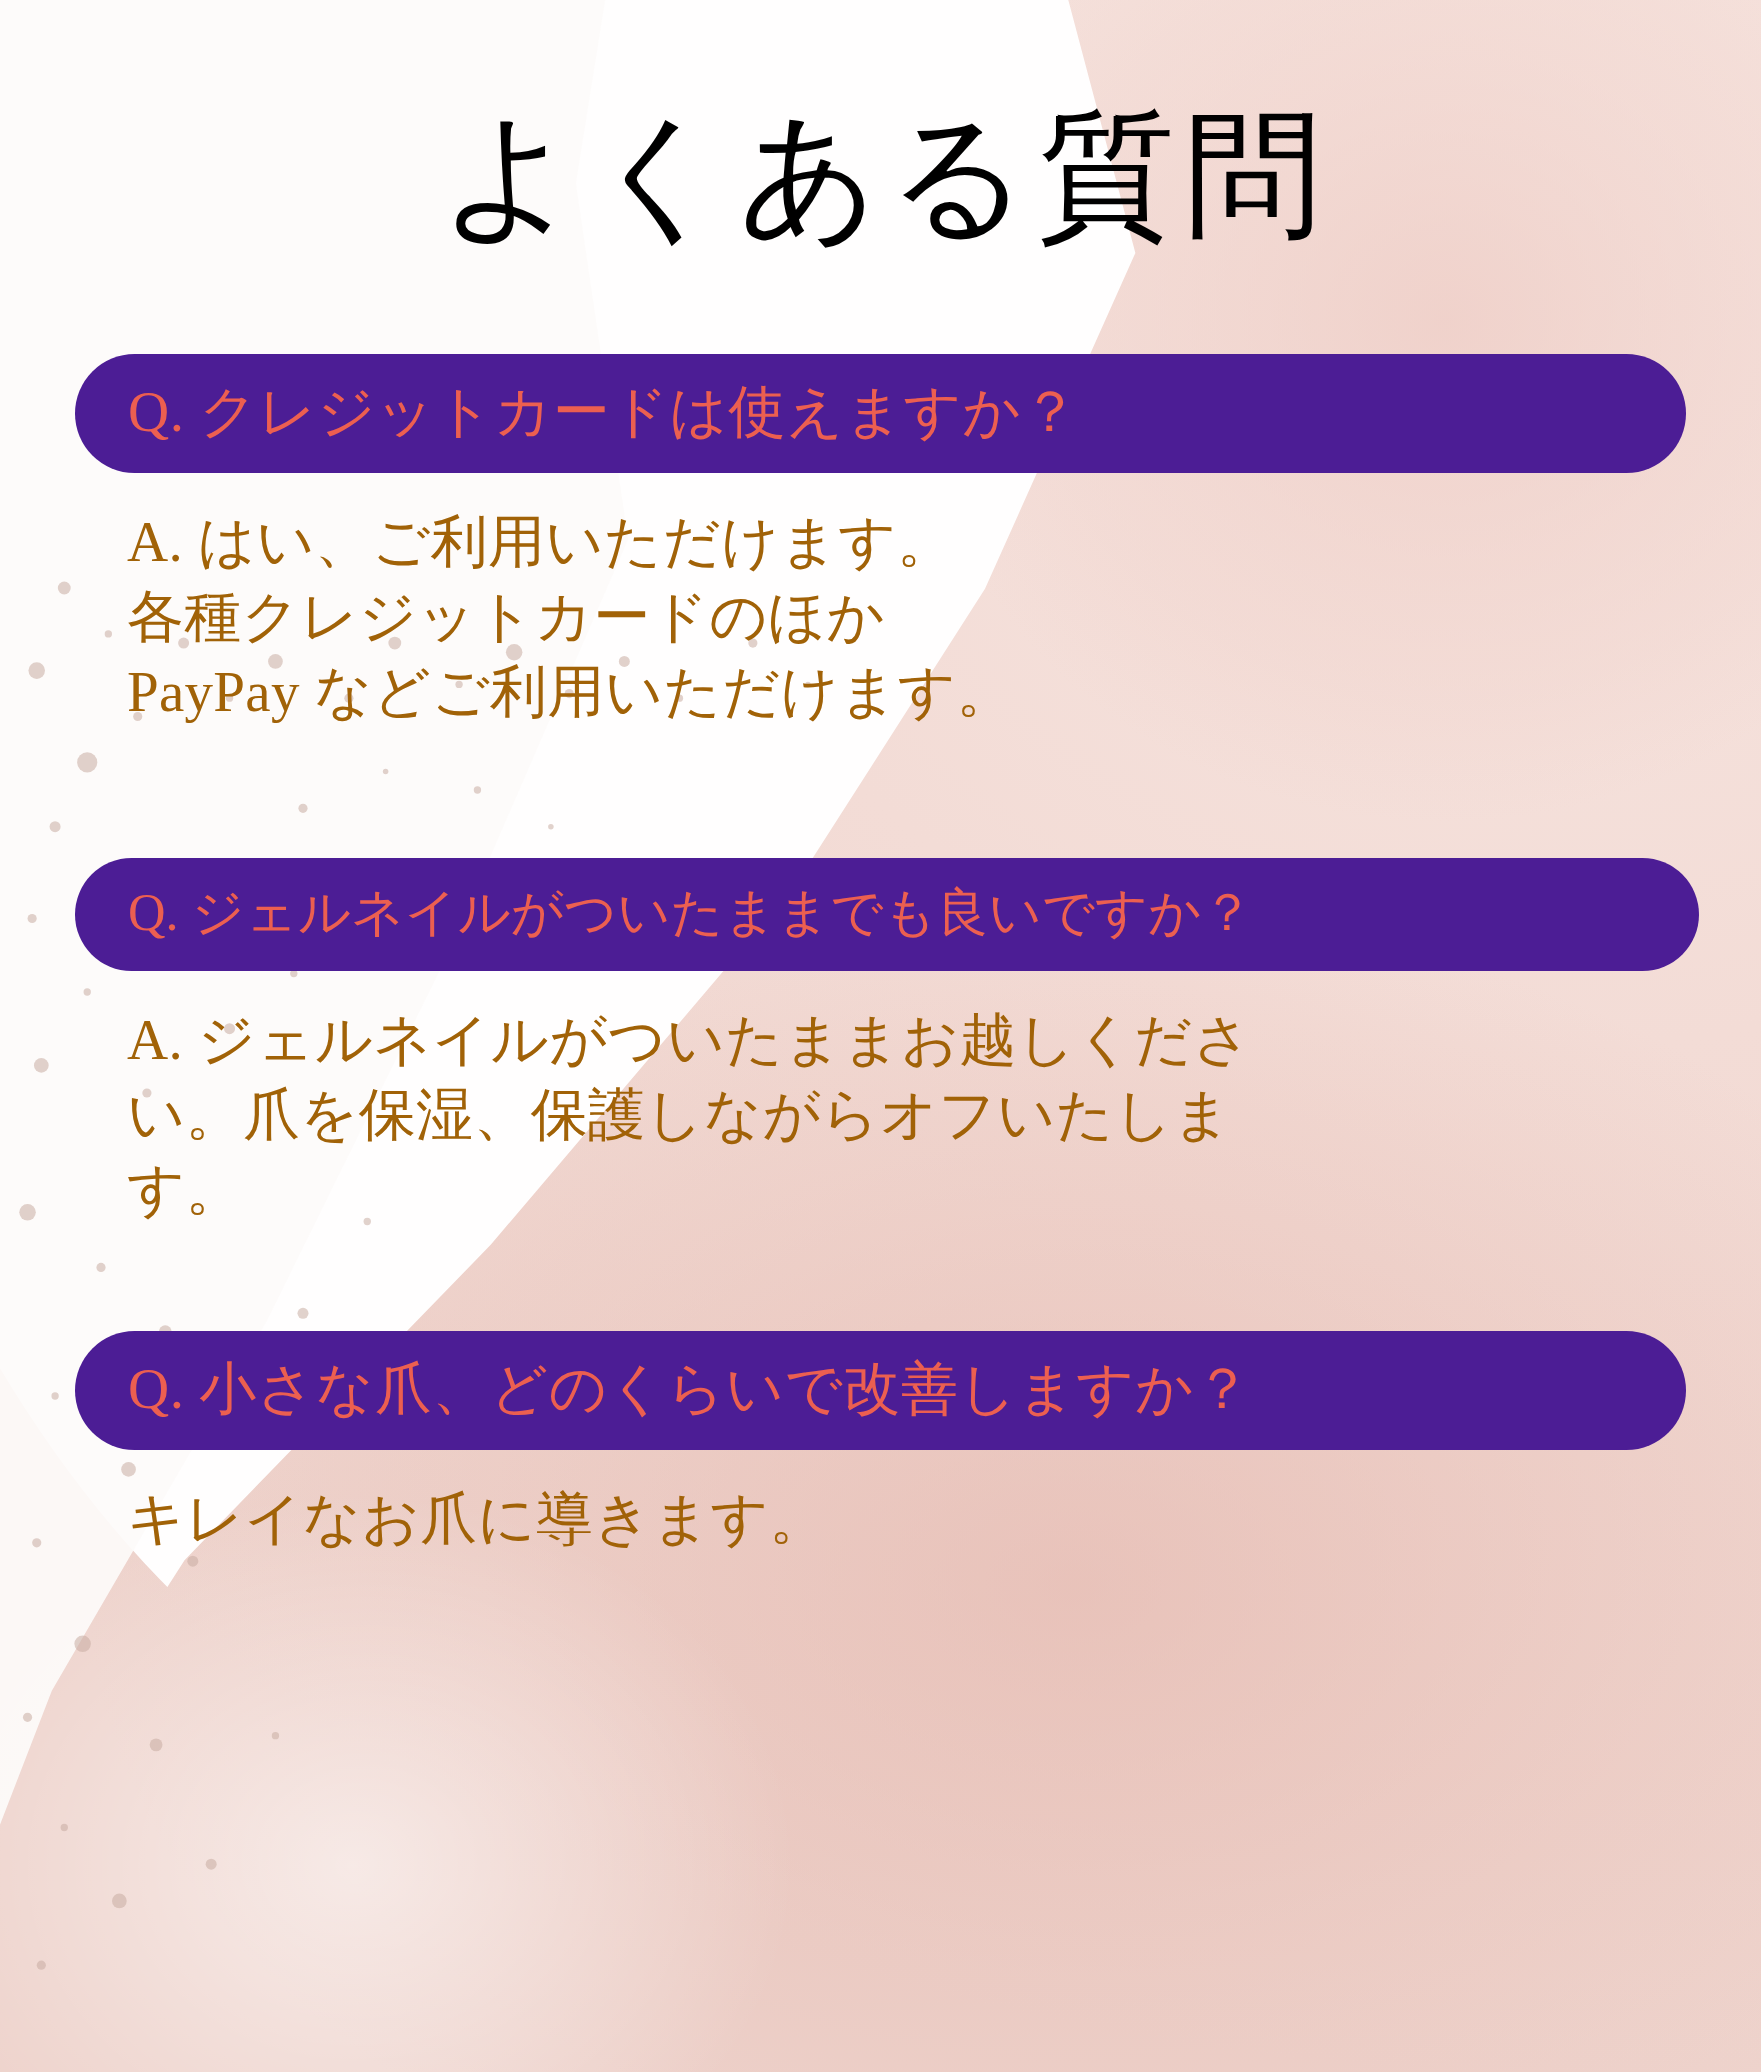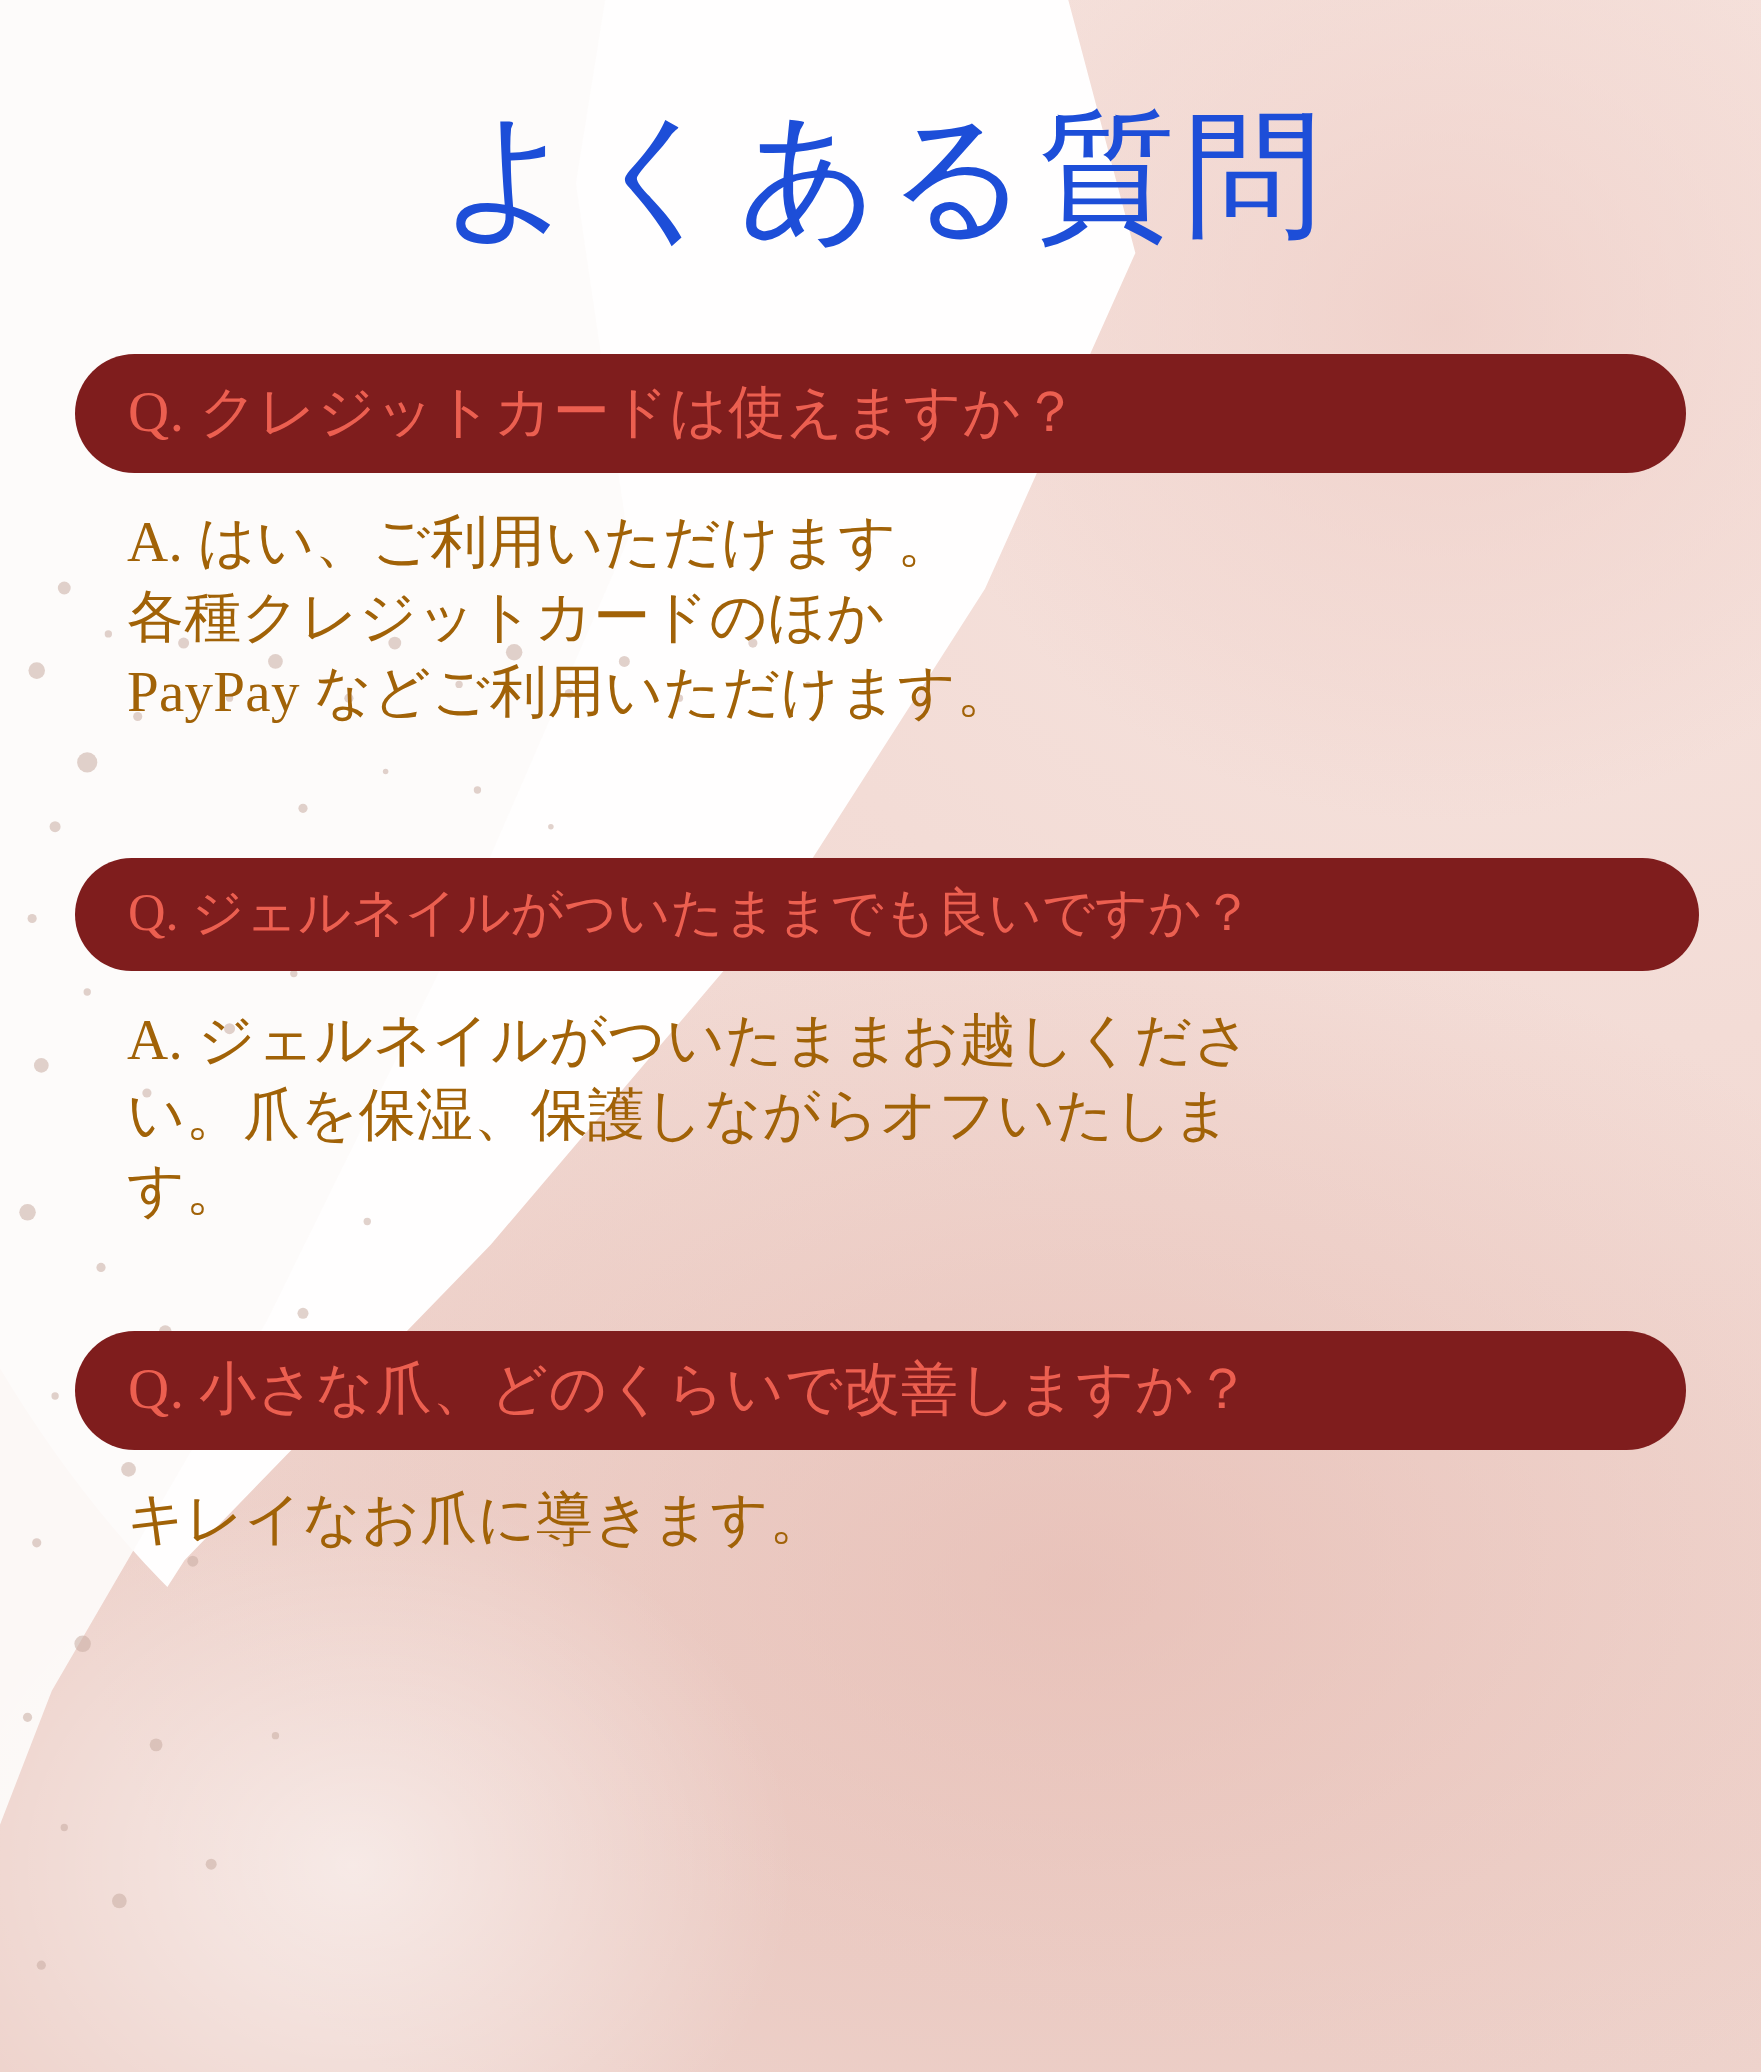--- a/index.html
+++ b/index.html
@@ -90,37 +90,37 @@
     position: relative;
     z-index: 5;
     padding: 0;
   }
 
   .title {
     text-align: center;
     font-size: 138px;
     line-height: 1.0;
     letter-spacing: 0.06em;
-    color: #1d4ed8;
+    color: #000000;
     font-weight: 400;
     margin: 108px 0 0 0;
     padding-left: 0.06em;
     font-family: "Liberation Serif", "DejaVu Serif", serif;
   }
 
   .faq-list {
     margin-top: 108px;
   }
 
   .faq-item {
     margin-bottom: 40px;
   }
 
   .q-pill {
-    background: #7f1d1d;
+    background: #4c1d95;
     border-radius: 83px;
     margin: 0 75px 0 75px;
     padding: 26px 53px 29px 53px;
     box-sizing: border-box;
   }
   .q-pill.wide {
     margin: 0 62px 0 75px;
   }
   .q-text {
     color: #ec5f50;

